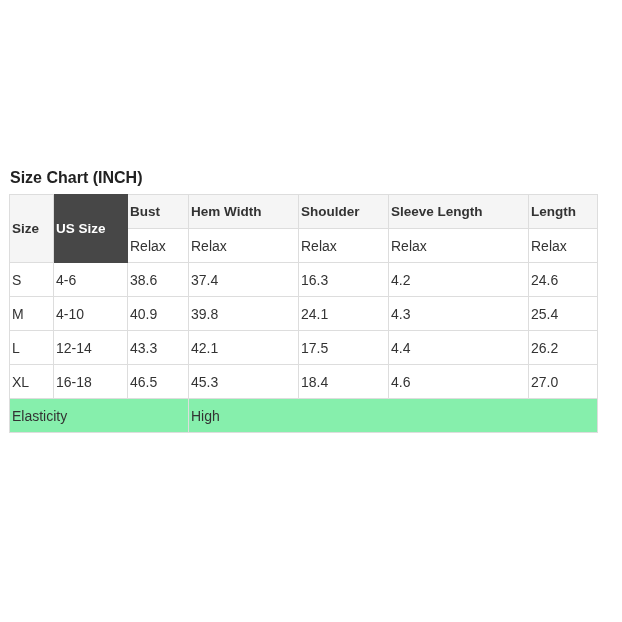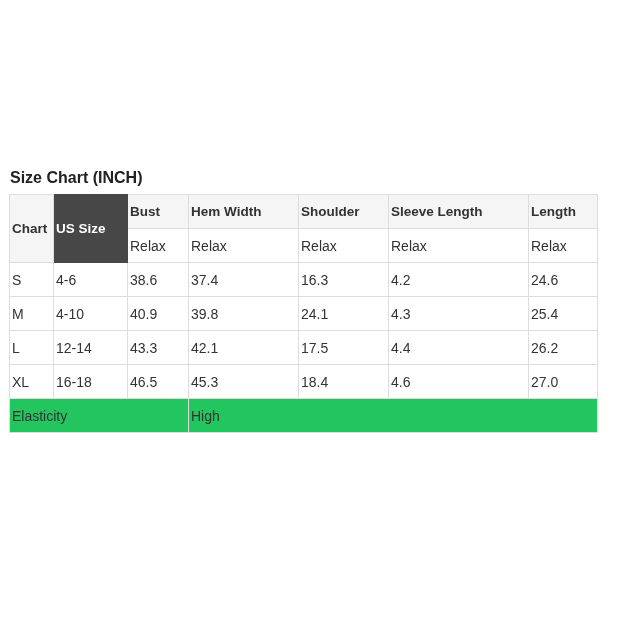--- a/index.html
+++ b/index.html
@@ -52,21 +52,21 @@
     border-color: #474747;
     color: #ffffff;
     font-weight: bold;
     font-size: 13.5px;
   }
   .size-table td.fit-cell {
     background: #ffffff;
   }
   .size-table td.footer-label,
   .size-table td.footer-value {
-    background: #22c55e;
+    background: #86efac;
     margin-top: 20px;
   }
 </style>
 </head>
 <body>
 
 <div class="page">
   <h2 class="title">Size Chart (INCH)</h2>
 
   <table class="size-table">
@@ -74,21 +74,21 @@
       <col style="width:44px">
       <col style="width:74px">
       <col style="width:61px">
       <col style="width:110px">
       <col style="width:90px">
       <col style="width:140px">
       <col style="width:69px">
     </colgroup>
     <tbody>
       <tr>
-        <th rowspan="2" class="corner-header">Chart</th>
+        <th rowspan="2" class="corner-header">Size</th>
         <th rowspan="2" class="dark-header">US Size</th>
         <th class="measure-header">Bust</th>
         <th class="measure-header">Hem Width</th>
         <th class="measure-header">Shoulder</th>
         <th class="measure-header">Sleeve Length</th>
         <th class="measure-header">Length</th>
       </tr>
       <tr>
         <td class="fit-cell">Relax</td>
         <td class="fit-cell">Relax</td>

